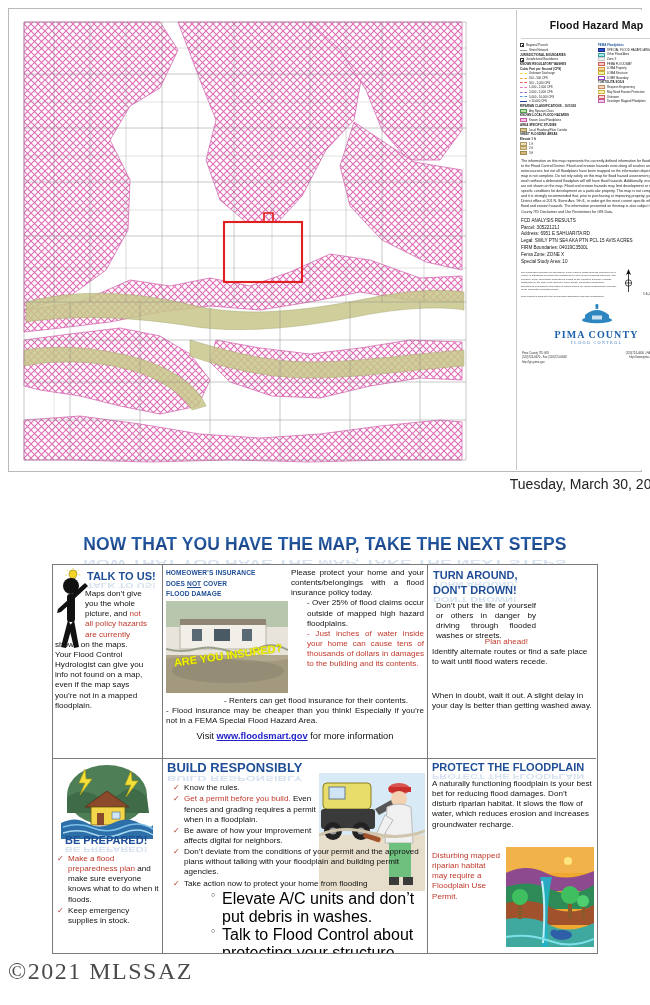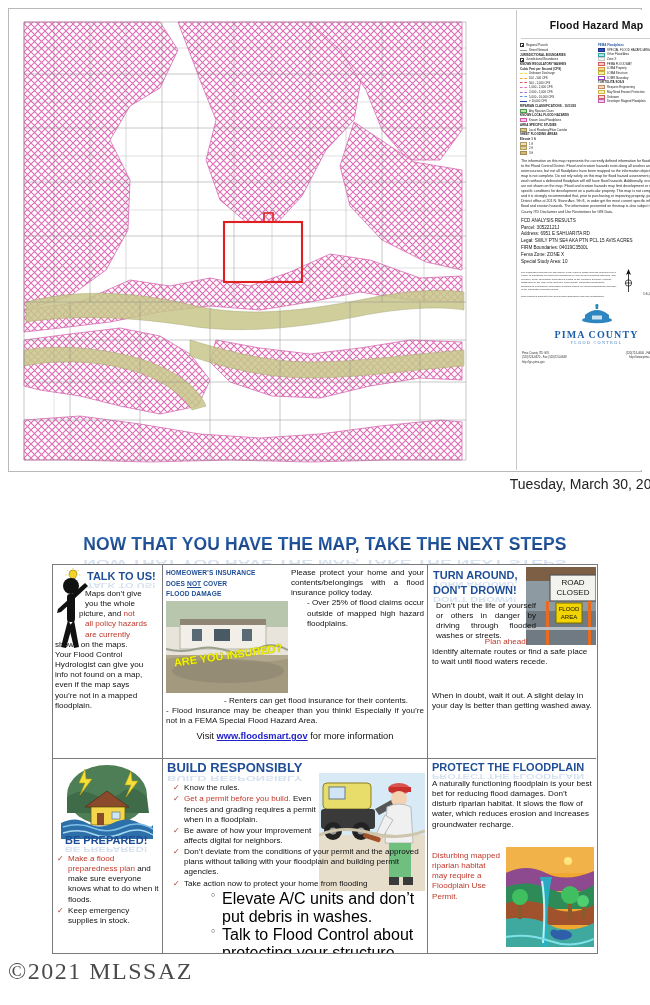--- a/index.html
+++ b/index.html
@@ -433,21 +433,21 @@
           <path d="M19,45 L24,72 L19,73 L14,52 Z" fill="#111"></path>
         </svg>
       </div>
       <div id="talk-hd" class="blue-hd">
         <span>TALK TO US!</span>
         <span class="refl">TALK TO US!</span>
       </div>
       <div id="talk-txt" class="body-t">
         <p id="talk-ind">Maps don’t give</p>
         <p id="talk-ind" style="margin-left:30px">you the whole</p>
-        <p style="margin-left:24px"><span>picture, and </span><span class="red">not</span></p>
+        <p style="margin-left:30px"><span>picture, and </span><span class="red">not</span></p>
         <p class="red" style="margin-left:30px">all policy hazards</p>
         <p class="red" style="margin-left:30px">are currently</p>
         <p>shown on the maps.</p>
         <p>Your Flood Control</p>
         <p>Hydrologist can give you</p>
         <p>info not found on a map,</p>
         <p>even if the map says</p>
         <p>you’re not in a mapped</p>
         <p>floodplain.</p>
       </div>
@@ -476,50 +476,34 @@
           <path d="M0,58 Q30,52 60,58 T122,58 L122,92 L0,92 Z" fill="#a2997f"></path>
           <ellipse cx="62" cy="70" rx="56" ry="12" fill="#8c8470" opacity=".6"></ellipse>
           <path d="M0,48 q16,4 30,0 t32,2 t30,-2 t30,1" stroke="#9aa08e" stroke-width="2" fill="none"></path>
         </svg>
         <div class="yellowtxt">ARE YOU INSURED?</div>
       </div>
 
       <div id="ins-right" class="body-t">
         <p>Please protect your home and your contents/belongings with a flood insurance policy today.</p>
         <p style="margin-left:16px">- Over 25% of flood claims occur outside of mapped high hazard floodplains.</p>
+        <p class="red" style="margin-left:16px">- Just inches of water inside your home can cause tens of thousands of dollars in damages to the building and its contents.</p>
       </div>
 
       <div id="ins-bottom" class="body-t">
         <p style="margin-left:58px">- Renters can get flood insurance for their contents.</p>
         <p>-  Flood insurance may be cheaper than you think!  Especially if you’re not in a FEMA Special Flood Hazard Area.</p>
       </div>
 
       <div id="ins-visit">
         <span>Visit </span><a href="#">www.floodsmart.gov</a><span> for more information</span>
       </div>
     </div>
 
     <div class="cell c-c">
-      <div id="ta-photo">
-        <svg width="70" height="78" viewBox="0 0 70 78">
-          <rect width="70" height="78" fill="#9aa4ac"></rect>
-          <rect y="0" width="70" height="14" fill="#7d5f45"></rect>
-          <rect y="14" width="70" height="30" fill="#8e9aa2"></rect>
-          <rect y="44" width="70" height="34" fill="#6f7a82"></rect>
-          <rect x="24" y="8" width="46" height="26" fill="#f2f2ee" stroke="#555" stroke-width="1.2"></rect>
-          <text x="47" y="18" font-size="8" font-family="Liberation Sans, sans-serif" fill="#111" text-anchor="middle">ROAD</text>
-          <text x="47" y="28" font-size="8" font-family="Liberation Sans, sans-serif" fill="#111" text-anchor="middle">CLOSED</text>
-          <rect x="30" y="36" width="26" height="20" fill="#F2D400" stroke="#7a6a00"></rect>
-          <text x="43" y="44" font-size="6" font-family="Liberation Sans, sans-serif" fill="#111" text-anchor="middle">FLOOD</text>
-          <text x="43" y="52" font-size="6" font-family="Liberation Sans, sans-serif" fill="#111" text-anchor="middle">AREA</text>
-          <rect x="20" y="34" width="3" height="44" fill="#ea6a1e"></rect>
-          <rect x="62" y="34" width="3" height="44" fill="#ea6a1e"></rect>
-          <rect x="0" y="60" width="70" height="3" fill="#b8bfc4"></rect>
-        </svg>
-      </div>
       <div id="ta-hd" class="blue-hd">
         <span>TURN AROUND,</span>
         <span class="refl">TURN AROUND,</span>
       </div>
       <div id="ta-hd2" class="blue-hd">
         <span>DON’T DROWN!</span>
         <span class="refl">DON’T DROWN!</span>
       </div>
       <div id="ta-txt" class="body-t">
         <p>Don’t put the life of yourself or others in danger by driving through flooded washes or streets.</p>

